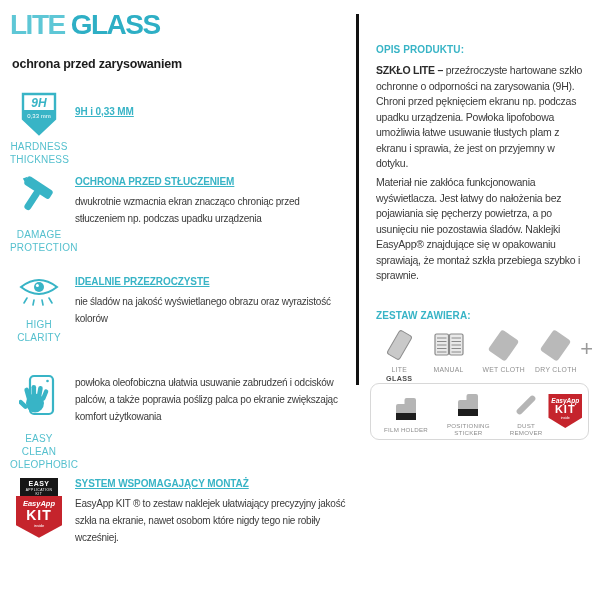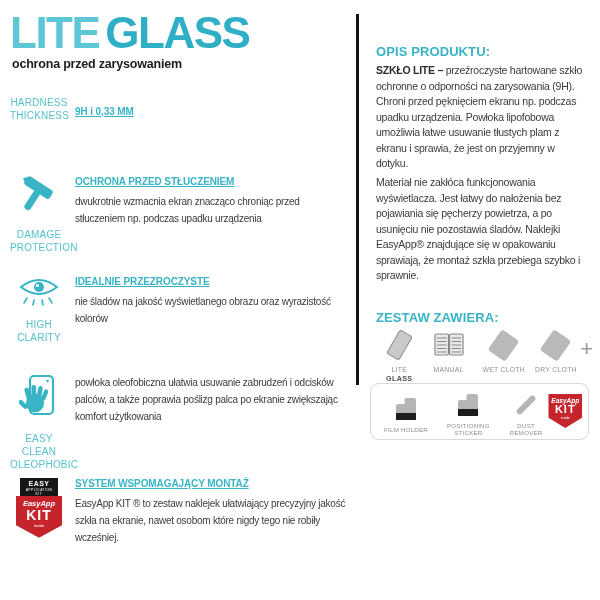--- a/index.html
+++ b/index.html
@@ -2,21 +2,21 @@
 <html><head>
 <meta charset="utf-8">
 <style>
   * { margin:0; padding:0; box-sizing:border-box; }
   html,body { background:#fff; }
   .page {
     position:relative; width:600px; height:600px; background:#fff; overflow:hidden;
     font-family:"Liberation Sans", sans-serif; color:#3b3b3b;
   }
   
-  .title { position:absolute; left:10px; top:12px; font-size:44px; font-weight:bold;
+  .title { position:absolute; left:10px; top:12px; font-size:28px; font-weight:bold;
            letter-spacing:-1.5px; line-height:0.95; white-space:nowrap; }
   .title .lite  { color:#5ec7d6; }
   .title .glass { color:#2eafc5; margin-left:6px; }
   .subtitle { position:absolute; left:12px; top:57px; font-size:12.5px; font-weight:bold;
               color:#1c1c1c; letter-spacing:-0.2px; }
 
   
   .feature { position:absolute; left:10px; width:340px; display:flex; }
   .f-icon-col { flex:0 0 58px; width:58px; text-align:center; }
   .f-caption { color:#55c0ce; font-size:10px; line-height:1.3; margin-top:4px; letter-spacing:0.2px; }
@@ -40,21 +40,21 @@
                 clip-path:polygon(0 0,100% 0,100% 70%,50% 100%,0 70%);
                 text-align:center; padding-top:4px; }
   .ks-script { font-size:7.5px; font-style:italic; font-weight:bold; line-height:1.1; }
   .ks-main { font-size:14px; font-weight:bold; letter-spacing:1px; line-height:1.05; }
   .ks-sub { font-size:4px; line-height:1.4; }
 
   
   .divider { position:absolute; left:356px; top:14px; width:3px; height:371px; background:#121212; }
 
   
-  .r-heading { position:absolute; color:#38b4c6; font-size:13px; font-weight:bold; letter-spacing:0.1px; }
+  .r-heading { position:absolute; color:#38b4c6; font-size:10px; font-weight:bold; letter-spacing:0.1px; }
   .rh1 { left:376px; top:44px; }
   .rh2 { left:376px; top:310px; }
   .r-par { position:absolute; left:376px; width:213px; font-size:10.5px; line-height:1.48;
            letter-spacing:-0.25px; color:#3b3b3b; }
   .rp1 { top:63px; } .rp2 { top:175px; }
   .r-par b { color:#2b2b2b; }
 
   
   .set-row1 { position:absolute; left:377px; top:328px; width:216px; display:flex; align-items:flex-start; }
   .set-cell { text-align:center; }
@@ -88,20 +88,28 @@
 
 <div class="page">
 
   <div class="title">
     <span class="lite">LITE</span><span class="glass">GLASS</span>
   </div>
   <div class="subtitle">ochrona przed zarysowaniem</div>
 
   <div class="feature ft1">
     <div class="f-icon-col">
+      <div class="badge9h">
+        <svg width="38" height="44" viewBox="0 0 38 44">
+          <path d="M3,2 h32 v25 l-16,15 l-16,-15 z" fill="#ffffff" stroke="#38b4c6" stroke-width="2.4"></path>
+          <path d="M3,18 h32 v9 l-16,15 l-16,-15 z" fill="#38b4c6"></path>
+          <text x="19" y="14.5" font-size="12" font-weight="bold" font-style="italic" fill="#38b4c6" text-anchor="middle" font-family="Liberation Sans, sans-serif">9H</text>
+          <text x="19" y="26" font-size="6" fill="#ffffff" text-anchor="middle" font-family="Liberation Sans, sans-serif">0,33 mm</text>
+        </svg>
+      </div>
       <div class="f-caption">
         <div>HARDNESS</div>
         <div>THICKNESS</div>
       </div>
     </div>
     <div class="f-text">
       <div class="f-heading">9H i 0,33 MM</div>
     </div>
   </div>
 

